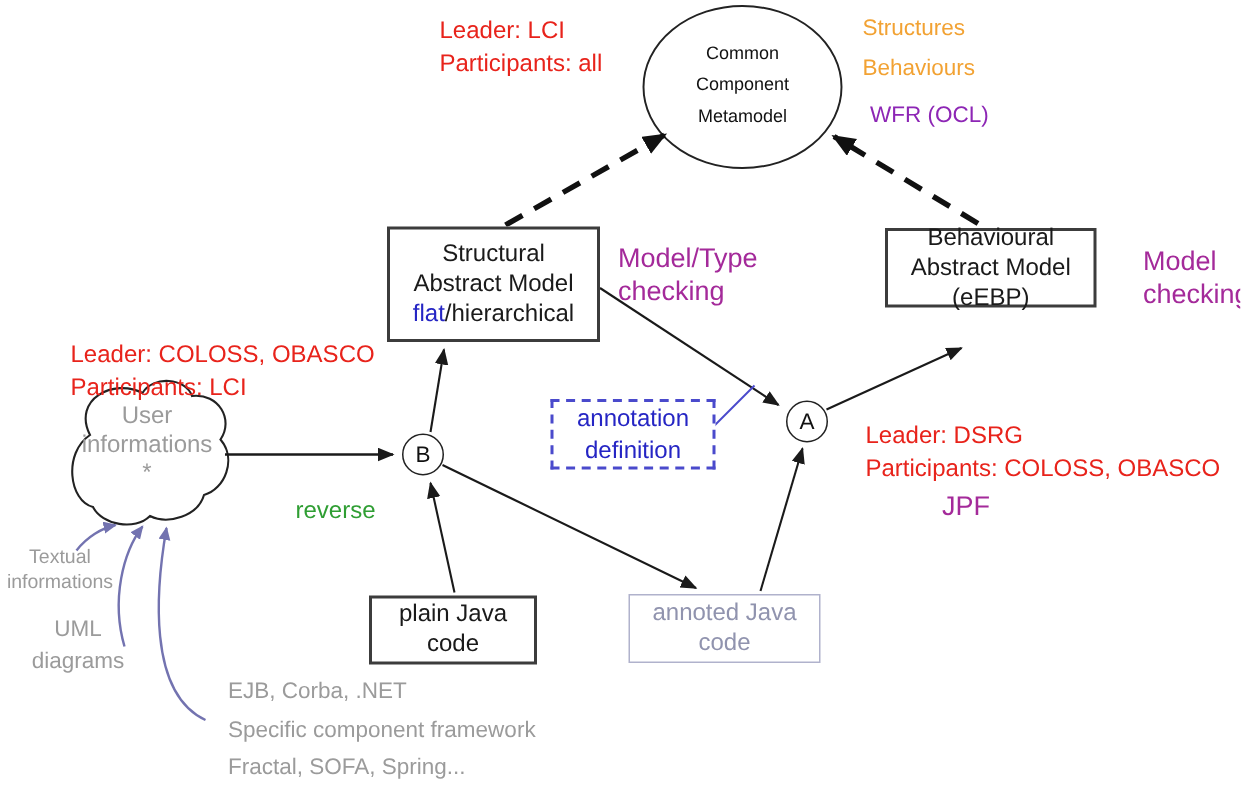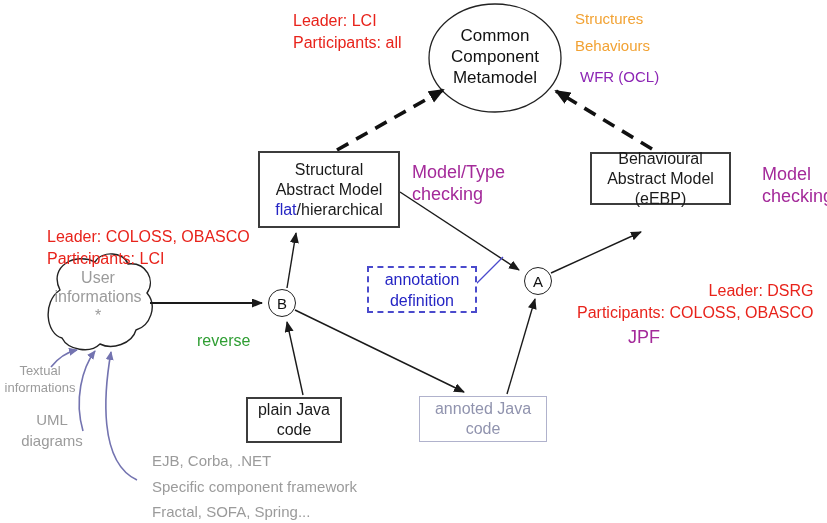--- a/index.html
+++ b/index.html
@@ -22,25 +22,25 @@
     text-align:center;font-size:16px;line-height:20px;color:#1a1a1a;box-sizing:border-box;
     white-space:pre-line;
   }
   .node-circle{
     position:absolute;width:28px;height:28px;border:1.5px solid #222;border-radius:50%;
     background:#fff;z-index:2;display:flex;align-items:center;justify-content:center;
     font-size:15px;color:#111;box-sizing:border-box;
   }
   .ellipse-label{
     position:absolute;left:430px;top:25px;width:130px;text-align:center;
-    font-size:17px;line-height:21px;color:#111;z-index:2;white-space:pre-line;
+    font-size:12px;line-height:21px;color:#111;z-index:2;white-space:pre-line;
   }
   #structural-box{left:258px;top:151px;width:142px;height:77px;}
   #behavioural-box{left:590px;top:152px;width:141px;height:53px;}
-  #plain-java-box{left:246px;top:397px;width:96px;height:46px;}
+  #plain-java-box{left:246px;top:397px;width:112px;height:46px;}
   #annoted-java-box{
     left:419px;top:396px;width:128px;height:46px;
     border:1.5px solid var(--annotedborder);color:var(--annotedtext);
   }
   #annotation-box{
     left:367px;top:266px;width:110px;height:47px;
     border:2px dashed var(--bluedash);color:var(--blue);line-height:21px;
   }
   .framework-item{height:27.5px;font-size:15px;color:var(--gray);}
   #cloud-label{left:44px;top:268px;width:108px;text-align:center;color:var(--gray);line-height:19px;}
@@ -110,21 +110,21 @@
   <div class="lbl purple" style="left:412px;top:161px;">Model/Type
 checking</div>
   <div class="lbl red" style="left:47px;top:226px;">Leader: COLOSS, OBASCO
 Participants: LCI</div>
 
   <div class="box" id="behavioural-box">Behavioural
 Abstract Model
 (eEBP)</div>
   <div class="lbl purple" style="left:762px;top:163px;">Model
 checking</div>
-  <div class="lbl red" style="left:577px;top:280px;text-align:right;">Leader: DSRG
+  <div class="lbl red" style="left:577px;top:280px;">Leader: DSRG
 Participants: COLOSS, OBASCO</div>
   <div class="lbl purple" style="left:628px;top:326px;">JPF</div>
 
   <div class="lbl" id="cloud-label">User
 informations
 *</div>
   <div class="lbl gray" id="textual-label">Textual
 informations</div>
   <div class="lbl gray" id="uml-label">UML
 diagrams</div>

